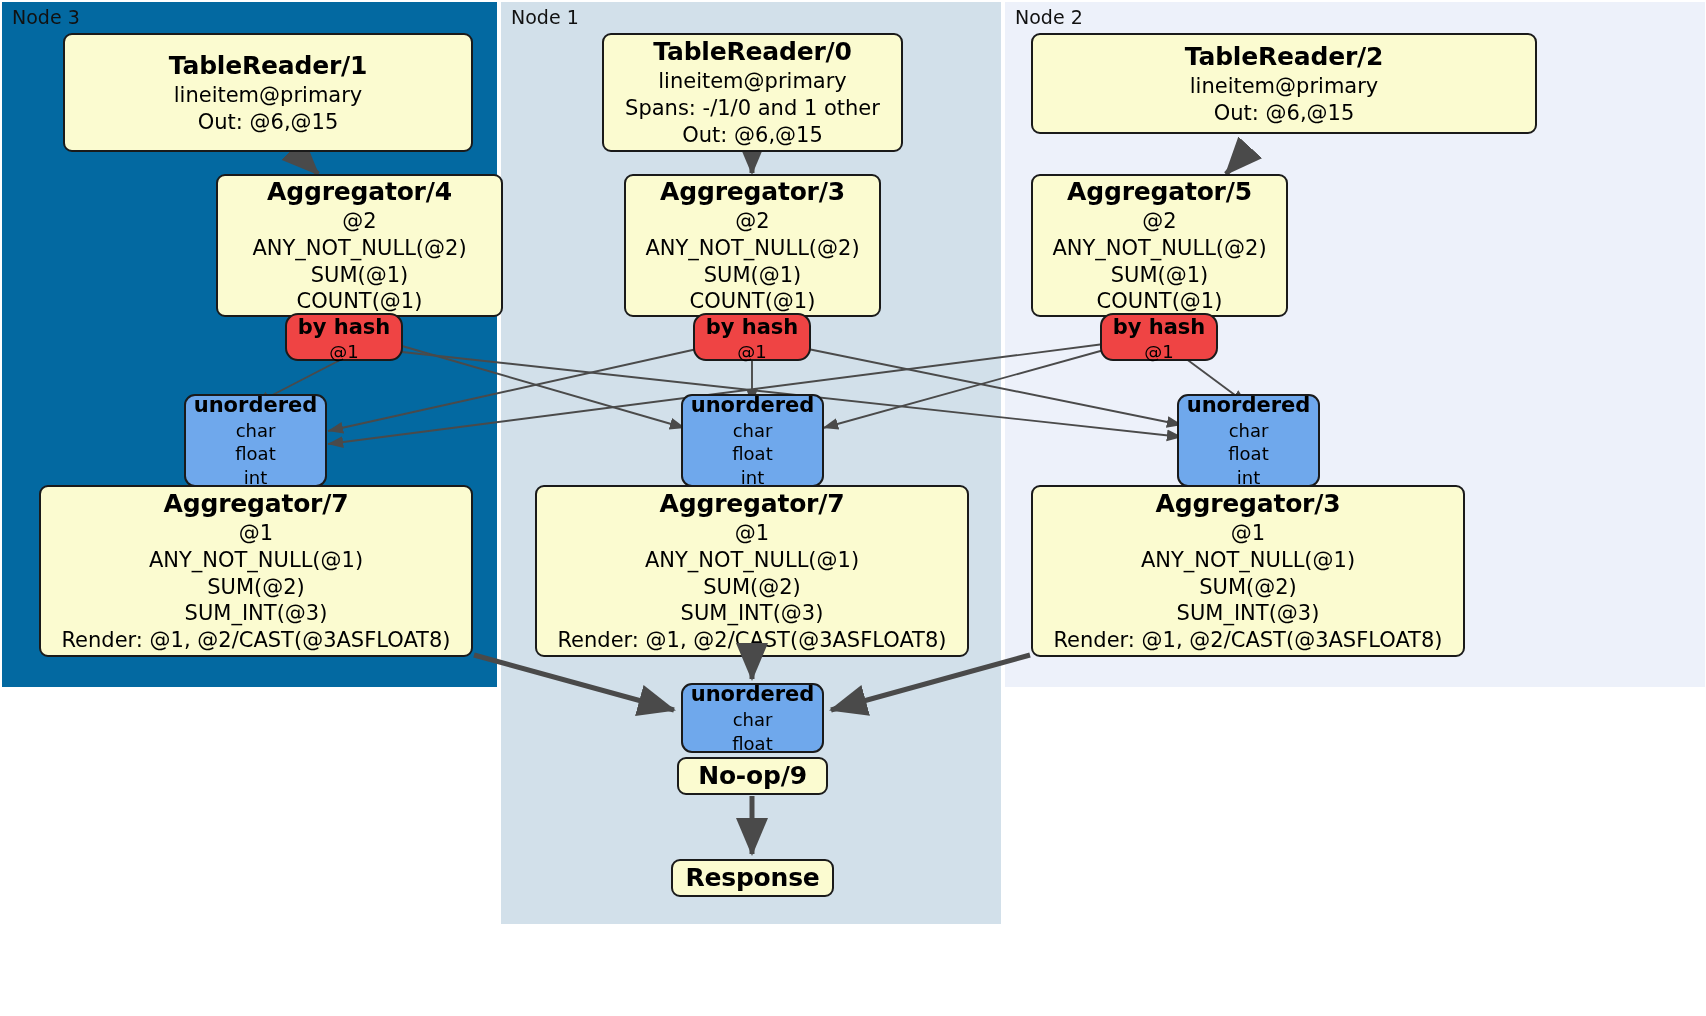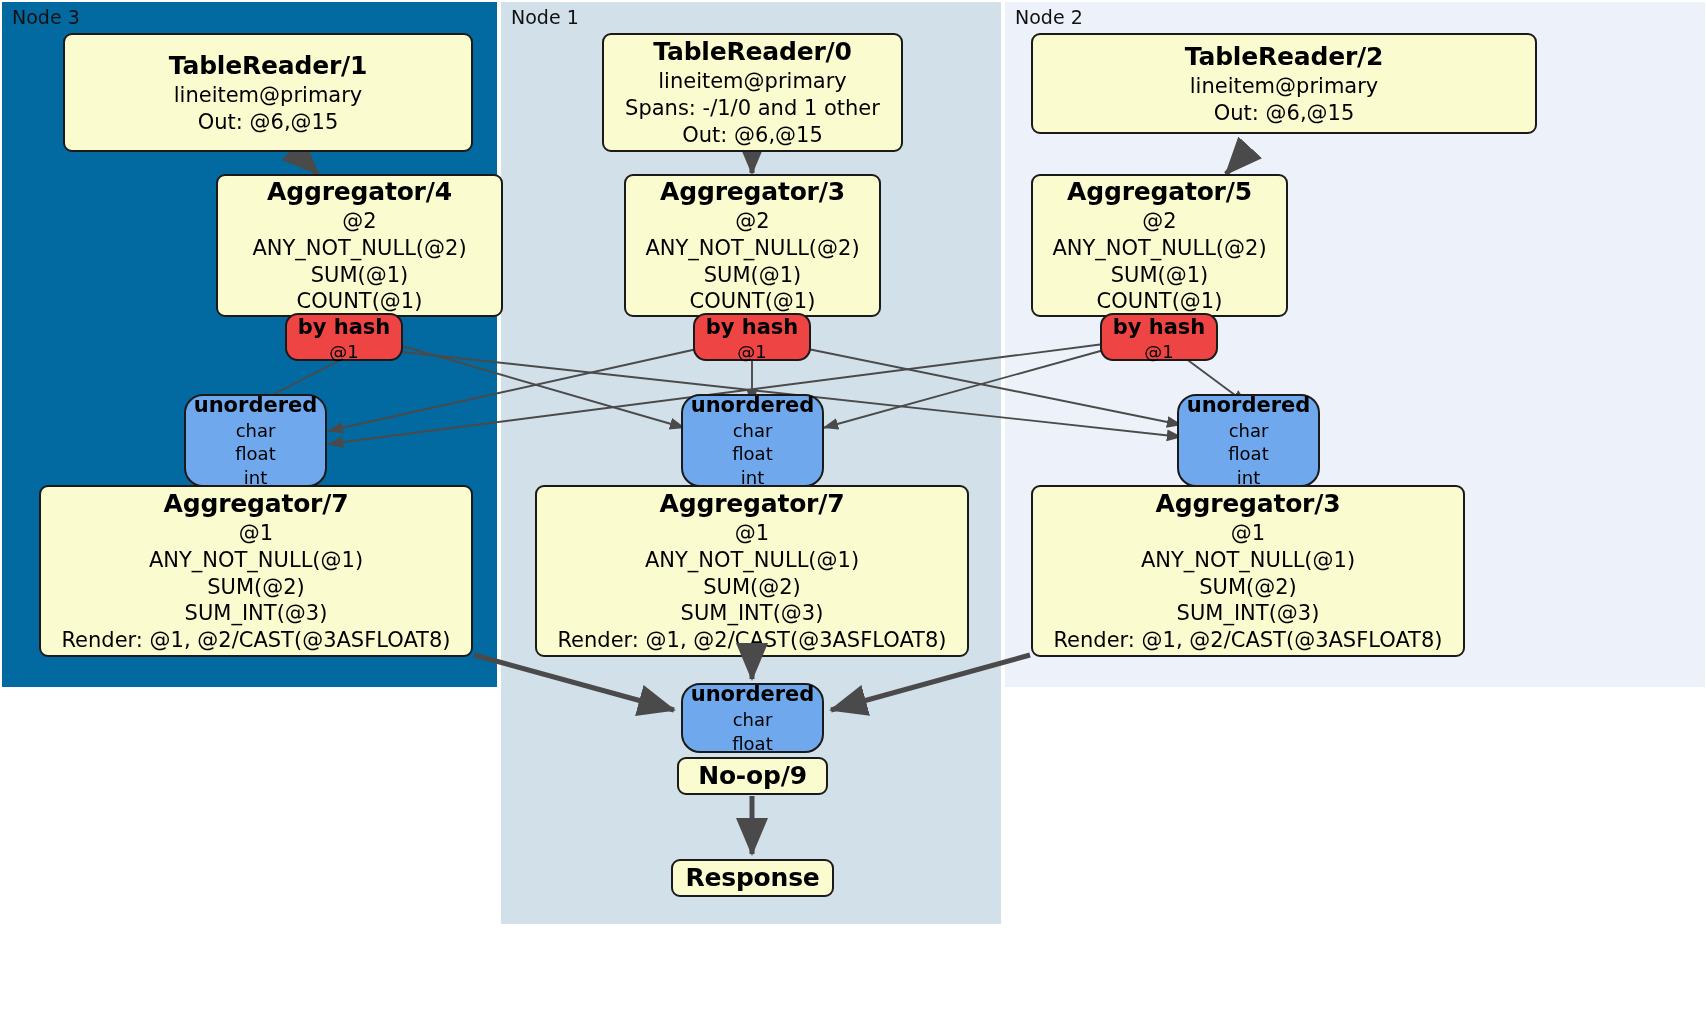--- a/index.html
+++ b/index.html
@@ -79,21 +79,21 @@
     line-height: 1.22;
   }
   .router .ttl { font-weight: bold; font-size: 21px; }
   .router .ln  { font-size: 18px; }
 
   
   .recv {
     position: absolute;
     box-sizing: border-box;
     border: 2px solid #1a1a1a;
-    border-radius: 19px;
+    border-radius: 11px;
     background: #6fa8ec;
     display: flex;
     flex-direction: column;
     align-items: center;
     justify-content: center;
     text-align: center;
     color: #000;
     line-height: 1.3;
   }
   .recv .ttl { font-weight: bold; font-size: 21px; }

